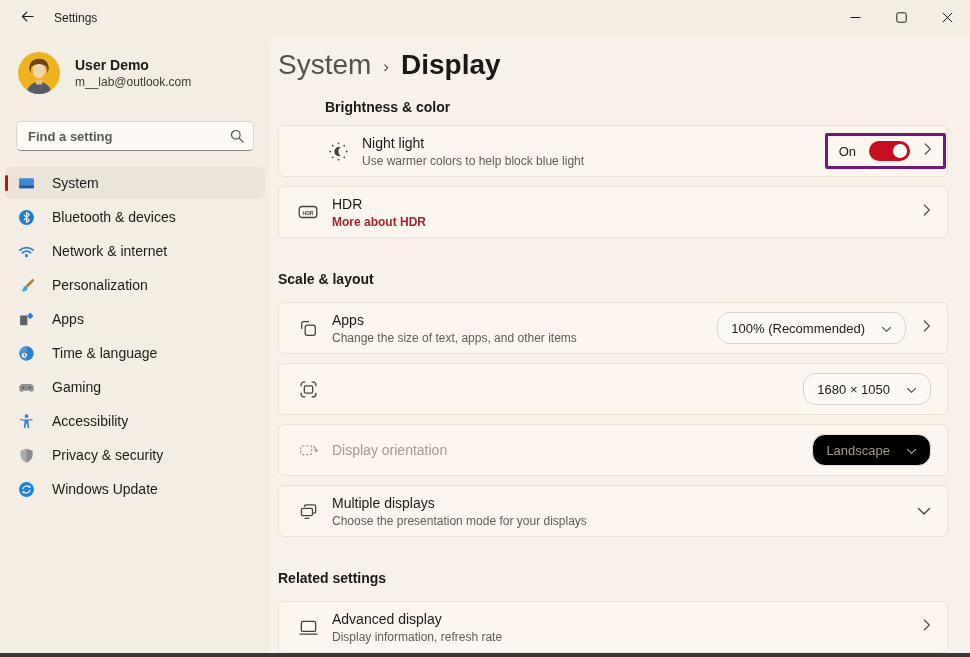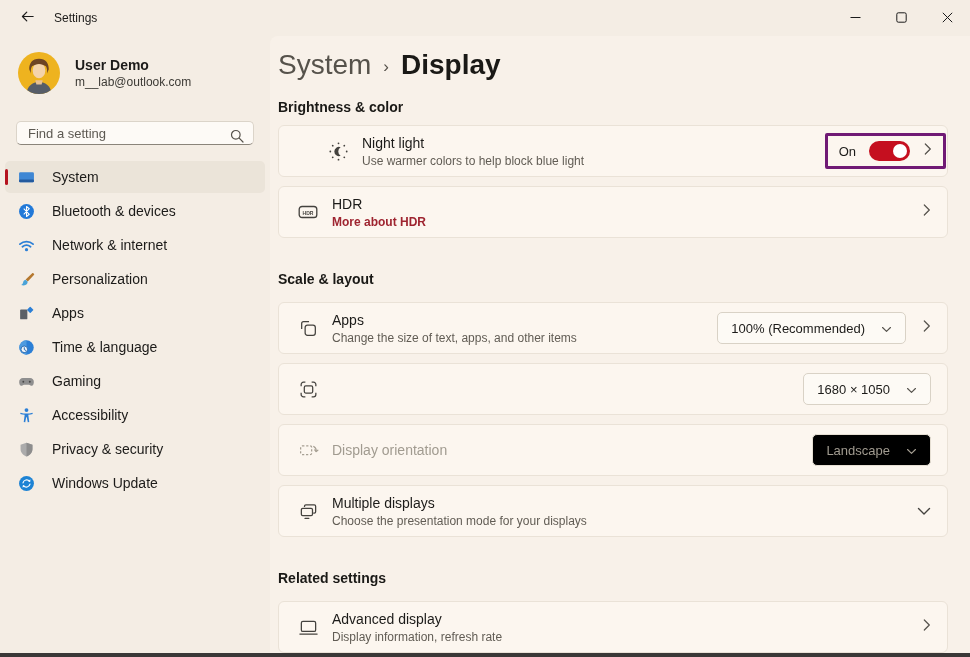--- a/index.html
+++ b/index.html
@@ -15,55 +15,55 @@
   .win-btn { width:46px; height:100%; display:flex; align-items:center; justify-content:center; cursor:pointer; }
 
   
   .sidebar { position:absolute; top:36px; left:0; width:270px; bottom:4px; padding-top:8px; }
   .user-profile { display:flex; align-items:center; gap:15px; margin:8px 0 0 18px; }
   .avatar { width:42px; height:42px; }
   .user-name { font-size:14px; font-weight:700; color:#1c1b19; }
   .user-email { font-size:12px; color:#3c3a35; margin-top:2px; }
 
   .search-box { margin:27px 16px 0 16px; position:relative; }
-  .search-input { width:100%; height:24px; border:1px solid #dbd4c9; border-bottom:1px solid #8a847a; border-radius:5px; background:#fdfaf6; padding:0 32px 0 11px; font-size:13px; color:#1c1b19; font-family:inherit; outline:none; }
+  .search-input { width:100%; height:30px; border:1px solid #dbd4c9; border-bottom:1px solid #8a847a; border-radius:5px; background:#fdfaf6; padding:0 32px 0 11px; font-size:13px; color:#1c1b19; font-family:inherit; outline:none;font-weight:bold; }
   .search-input::placeholder { color:#5d5952; }
   .search-icon { position:absolute; right:10px; top:8px; }
 
   .nav { margin-top:16px; padding:0 5px; }
   .nav-item { position:relative; display:flex; align-items:center; height:32px; margin-bottom:2px; padding-left:13px; gap:17px; border-radius:5px; font-size:14px; color:#1c1b19; cursor:pointer; }
   .nav-item.selected { background:#ebe4d9; }
   .accent-bar { display:none; position:absolute; left:0; top:8px; width:3px; height:16px; border-radius:2px; background:#b5121e; }
   .nav-item.selected .accent-bar { display:block; }
   .nav-icon { width:17px; height:17px; display:flex; }
 
   
   .main { position:absolute; top:36px; left:270px; right:0; bottom:4px; background:#f8f1e9; border-top-left-radius:8px; padding:0 22px 0 8px; overflow:hidden; }
 
   .breadcrumb { margin-top:10px; height:38px; display:flex; align-items:center; gap:12px; }
   .crumb-root { font-size:28px; color:#56524b; cursor:pointer; }
   .crumb-sep { font-size:17px; color:#56524b; padding-top:3px; }
   .page-title { font-size:28px; font-weight:600; color:#1a1916; }
 
   .section-label { font-size:14px; font-weight:600; color:#1a1916; }
-  .sl-1 { margin-top:15px; }
+  .sl-1 { margin-top:15px;margin-left:47px; }
   .sl-2 { margin-top:33px; }
   .sl-3 { margin-top:33px; }
 
   .card { position:relative; height:52px; background:#fcf6ef; border:1px solid #eae2d7; border-radius:6px; display:flex; align-items:center; padding:0 16px 0 18px; margin-top:9px; cursor:pointer; }
   .card.first { margin-top:10px;padding-left:48px; }
   .card.gap { margin-top:15px; }
   .card-icon { width:22px; height:22px; display:flex; align-items:center; justify-content:center; margin-right:13px; flex:none; }
   .card-text { display:flex; flex-direction:column; justify-content:center; }
   .ct-title { font-size:14px; color:#1c1b19; }
   .ct-sub { font-size:12px; color:#615c54; margin-top:3px; }
   .hdr-link { font-size:12px; font-weight:700; color:#9e2430; margin-top:3px; cursor:pointer; }
   .card-right { margin-left:auto; display:flex; align-items:center; gap:16px; }
 
-  .dropdown { height:32px; display:flex; align-items:center; gap:16px; padding:0 13px; background:#fdfaf5; border:1px solid #d9d2c6; border-radius:5px; font-size:13px; color:#1c1b19; cursor:pointer; white-space:nowrap; }
+  .dropdown { height:32px; display:flex; align-items:center; gap:16px; padding:0 13px; background:#fdfaf5; border:1px solid #d9d2c6; border-radius:13px; font-size:13px; color:#1c1b19; cursor:pointer; white-space:nowrap; }
   .card.disabled { cursor:default; }
   .card.disabled .ct-title { color:#a19b90; }
   .dropdown.disabled { color:#a19b90; background:#000000; border-color:#e6dfd3; cursor:default; }
 
   .highlight-box { display:flex; align-items:center; gap:13px; border:3px solid #701a75; border-radius:2px; padding:0 11px; height:36px; margin-right:-6px; }
   .toggle-label { font-size:13px; color:#1c1b19; }
   .toggle { position:relative; width:41px; height:20px; border-radius:10px; background:#c50f1f; cursor:pointer; flex:none; }
   .toggle .knob { position:absolute; right:3px; top:3px; width:14px; height:14px; border-radius:50%; background:#ffffff; }
   .screen-edge { position:absolute; left:0; right:0; bottom:0; height:4px; background:#3a3837; }
 </style>

